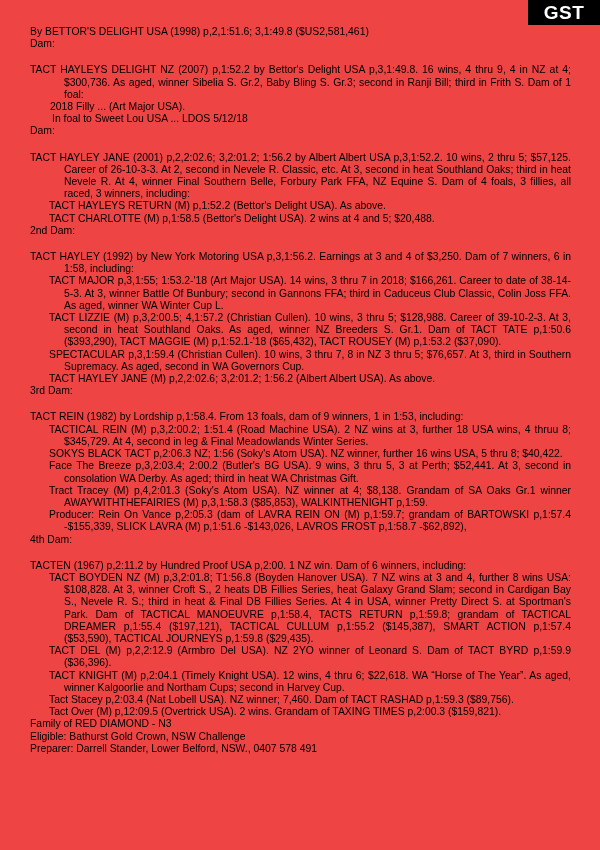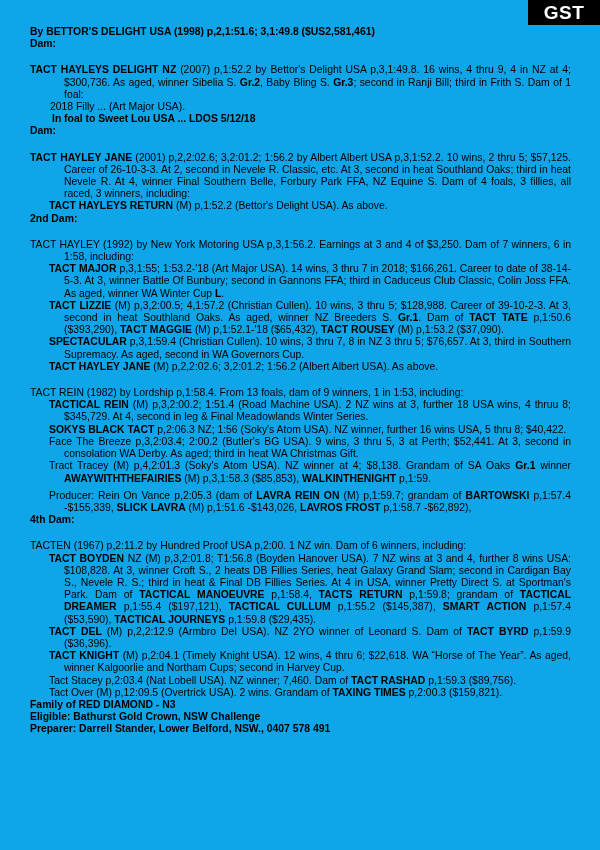--- a/index.html
+++ b/index.html
@@ -1,59 +1,61 @@
 <!DOCTYPE html>
 <html><head>
 <meta charset="utf-8">
 <style>
   html,body { margin:0; padding:0; }
   body {
     width:600px; height:850px; background:#ffffff; color:#000000;
     font-family:"Liberation Sans", sans-serif; position:relative; overflow:hidden;
   }
-  .page { position:relative; width:600px; height:850px; background:#0ea5e9; }
+  .page { position:relative; width:600px; height:850px; background:#ef4444; }
   .gst-badge {
     position:absolute; top:0; right:0; width:72px; height:25px;
     background:#000000; color:#ffffff; font-weight:bold; font-size:19px;
     display:flex; align-items:center; justify-content:center; letter-spacing:0.5px;
   }
   .doc-body {
     position:absolute; left:30px; top:26px; width:541px;
     font-size:10.4px; line-height:12.2px; text-align:justify; color:#000000;
   }
   .para { margin:0; }
   .ind-none  { padding-left:0; text-indent:0; }
   .ind-i0    { padding-left:34px; text-indent:-34px;margin-top:14px; }
   .ind-i1    { padding-left:34px; text-indent:-15px; }
   .ind-filly { padding-left:20px; text-indent:0; }
   .ind-infoal{ padding-left:22px; text-indent:0; }
-  .gap-sm { margin-top:5px; }
+  .gap-sm { }
   .gap-lg { }
-  .seg-b { font-weight:bold; }
+  .seg-b { font-weight:normal; }
 </style>
 </head>
 <body>
 
 <div class="page">
   <div class="gst-badge">GST</div>
   <div class="doc-body">
       <div class="para ind-none"><span class="seg-b">By BETTOR'S DELIGHT USA (1998) p,2,1:51.6; 3,1:49.8 ($US2,581,461)</span></div>
       <div class="para ind-none"><span class="seg-b">Dam:</span></div>
       <div class="para ind-i0"><span class="seg-b">TACT HAYLEYS DELIGHT NZ</span><span> (2007) p,1:52.2 by Bettor's Delight USA p,3,1:49.8. 16 wins, 4 thru 9, 4 in NZ at 4; $300,736. As aged, winner Sibelia S. </span><span class="seg-b">Gr.2</span><span>, Baby Bling S. </span><span class="seg-b">Gr.3</span><span>; second in Ranji Bill; third in Frith S. Dam of 1 foal:</span></div>
       <div class="para ind-filly"><span>2018 Filly ... (Art Major USA).</span></div>
       <div class="para ind-infoal"><span class="seg-b">In foal to Sweet Lou USA ... LDOS 5/12/18</span></div>
       <div class="para ind-none"><span class="seg-b">Dam:</span></div>
       <div class="para ind-i0"><span class="seg-b">TACT HAYLEY JANE</span><span> (2001) p,2,2:02.6; 3,2:01.2; 1:56.2 by Albert Albert USA p,3,1:52.2. 10 wins, 2 thru 5; $57,125. Career of 26-10-3-3. At 2, second in Nevele R. Classic, etc. At 3, second in heat Southland Oaks; third in heat Nevele R. At 4, winner Final Southern Belle, Forbury Park FFA, NZ Equine S. Dam of 4 foals, 3 fillies, all raced, 3 winners, including:</span></div>
       <div class="para ind-i1"><span class="seg-b">TACT HAYLEYS RETURN</span><span> (M) p,1:52.2 (Bettor's Delight USA). As above.</span></div>
+      <div class="para ind-i1"><span class="seg-b">TACT CHARLOTTE</span><span> (M) p,1:58.5 (Bettor's Delight USA). 2 wins at 4 and 5; $20,488.</span></div>
       <div class="para ind-none"><span class="seg-b">2nd Dam:</span></div>
       <div class="para ind-i0"><span>TACT HAYLEY (1992) by New York Motoring USA p,3,1:56.2. Earnings at 3 and 4 of $3,250. Dam of 7 winners, 6 in 1:58, including:</span></div>
       <div class="para ind-i1"><span class="seg-b">TACT MAJOR</span><span> p,3,1:55; 1:53.2-'18 (Art Major USA). 14 wins, 3 thru 7 in 2018; $166,261. Career to date of 38-14-5-3. At 3, winner Battle Of Bunbury; second in Gannons FFA; third in Caduceus Club Classic, Colin Joss FFA. As aged, winner WA Winter Cup </span><span class="seg-b">L</span><span>.</span></div>
       <div class="para ind-i1"><span class="seg-b">TACT LIZZIE</span><span> (M) p,3,2:00.5; 4,1:57.2 (Christian Cullen). 10 wins, 3 thru 5; $128,988. Career of 39-10-2-3. At 3, second in heat Southland Oaks. As aged, winner NZ Breeders S. </span><span class="seg-b">Gr.1</span><span>. Dam of </span><span class="seg-b">TACT TATE</span><span> p,1:50.6 ($393,290), </span><span class="seg-b">TACT MAGGIE</span><span> (M) p,1:52.1-'18 ($65,432), </span><span class="seg-b">TACT ROUSEY</span><span> (M) p,1:53.2 ($37,090).</span></div>
       <div class="para ind-i1"><span class="seg-b">SPECTACULAR</span><span> p,3,1:59.4 (Christian Cullen). 10 wins, 3 thru 7, 8 in NZ 3 thru 5; $76,657. At 3, third in Southern Supremacy. As aged, second in WA Governors Cup.</span></div>
       <div class="para ind-i1"><span class="seg-b">TACT HAYLEY JANE</span><span> (M) p,2,2:02.6; 3,2:01.2; 1:56.2 (Albert Albert USA). As above.</span></div>
+      <div class="para ind-none"><span class="seg-b">3rd Dam:</span></div>
       <div class="para ind-i0"><span>TACT REIN (1982) by Lordship p,1:58.4. From 13 foals, dam of 9 winners, 1 in 1:53, including:</span></div>
       <div class="para ind-i1"><span class="seg-b">TACTICAL REIN</span><span> (M) p,3,2:00.2; 1:51.4 (Road Machine USA). 2 NZ wins at 3, further 18 USA wins, 4 thruu 8; $345,729. At 4, second in leg &amp; Final Meadowlands Winter Series.</span></div>
       <div class="para ind-i1"><span class="seg-b">SOKYS BLACK TACT</span><span> p,2:06.3 NZ; 1:56 (Soky's Atom USA). NZ winner, further 16 wins USA, 5 thru 8; $40,422.</span></div>
       <div class="para ind-i1"><span>Face The Breeze p,3,2:03.4; 2:00.2 (Butler's BG USA). 9 wins, 3 thru 5, 3 at Perth; $52,441. At 3, second in consolation WA Derby. As aged; third in heat WA Christmas Gift.</span></div>
       <div class="para ind-i1"><span>Tract Tracey (M) p,4,2:01.3 (Soky's Atom USA). NZ winner at 4; $8,138. Grandam of SA Oaks </span><span class="seg-b">Gr.1</span><span> winner </span><span class="seg-b">AWAYWITHTHEFAIRIES</span><span> (M) p,3,1:58.3 ($85,853), </span><span class="seg-b">WALKINTHENIGHT</span><span> p,1:59.</span></div>
       <div class="para ind-i1 gap-sm"><span>Producer: Rein On Vance p,2:05.3 (dam of </span><span class="seg-b">LAVRA REIN ON</span><span> (M) p,1:59.7; grandam of </span><span class="seg-b">BARTOWSKI</span><span> p,1:57.4 -$155,339, </span><span class="seg-b">SLICK LAVRA</span><span> (M) p,1:51.6 -$143,026, </span><span class="seg-b">LAVROS FROST</span><span> p,1:58.7 -$62,892),</span></div>
       <div class="para ind-none"><span class="seg-b">4th Dam:</span></div>
       <div class="para ind-i0"><span>TACTEN (1967) p,2:11.2 by Hundred Proof USA p,2:00. 1 NZ win. Dam of 6 winners, including:</span></div>
       <div class="para ind-i1"><span class="seg-b">TACT BOYDEN</span><span> NZ (M) p,3,2:01.8; T1:56.8 (Boyden Hanover USA). 7 NZ wins at 3 and 4, further 8 wins USA: $108,828. At 3, winner Croft S., 2 heats DB Fillies Series, heat Galaxy Grand Slam; second in Cardigan Bay S., Nevele R. S.; third in heat &amp; Final DB Fillies Series. At 4 in USA, winner Pretty Direct S. at Sportman's Park. Dam of </span><span class="seg-b">TACTICAL MANOEUVRE</span><span> p,1:58.4, </span><span class="seg-b">TACTS RETURN</span><span> p,1:59.8; grandam of </span><span class="seg-b">TACTICAL DREAMER</span><span> p,1:55.4 ($197,121), </span><span class="seg-b">TACTICAL CULLUM</span><span> p,1:55.2 ($145,387), </span><span class="seg-b">SMART ACTION</span><span> p,1:57.4 ($53,590), </span><span class="seg-b">TACTICAL JOURNEYS</span><span> p,1:59.8 ($29,435).</span></div>
       <div class="para ind-i1"><span class="seg-b">TACT DEL</span><span> (M) p,2,2:12.9 (Armbro Del USA). NZ 2YO winner of Leonard S. Dam of </span><span class="seg-b">TACT BYRD</span><span> p,1:59.9 ($36,396).</span></div>

